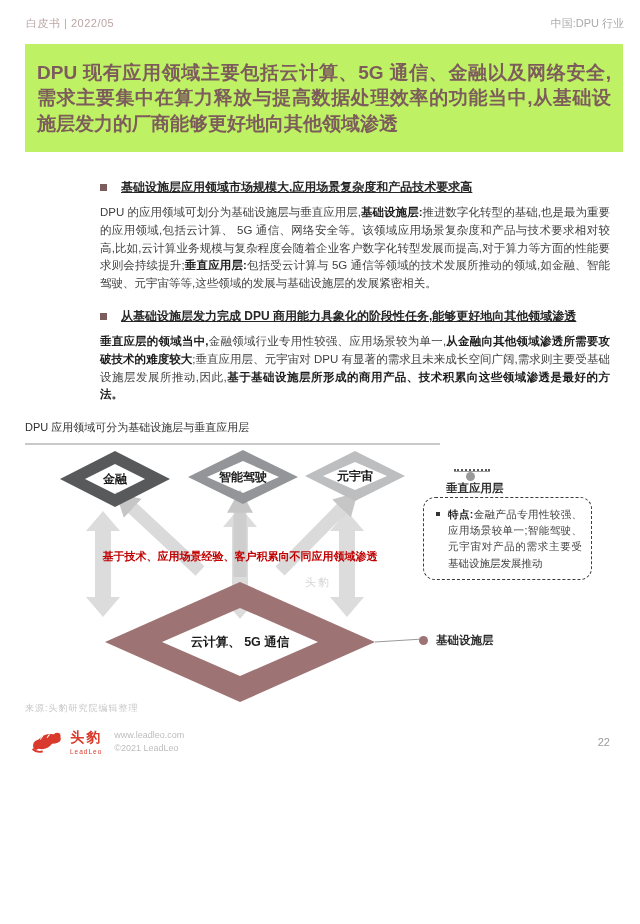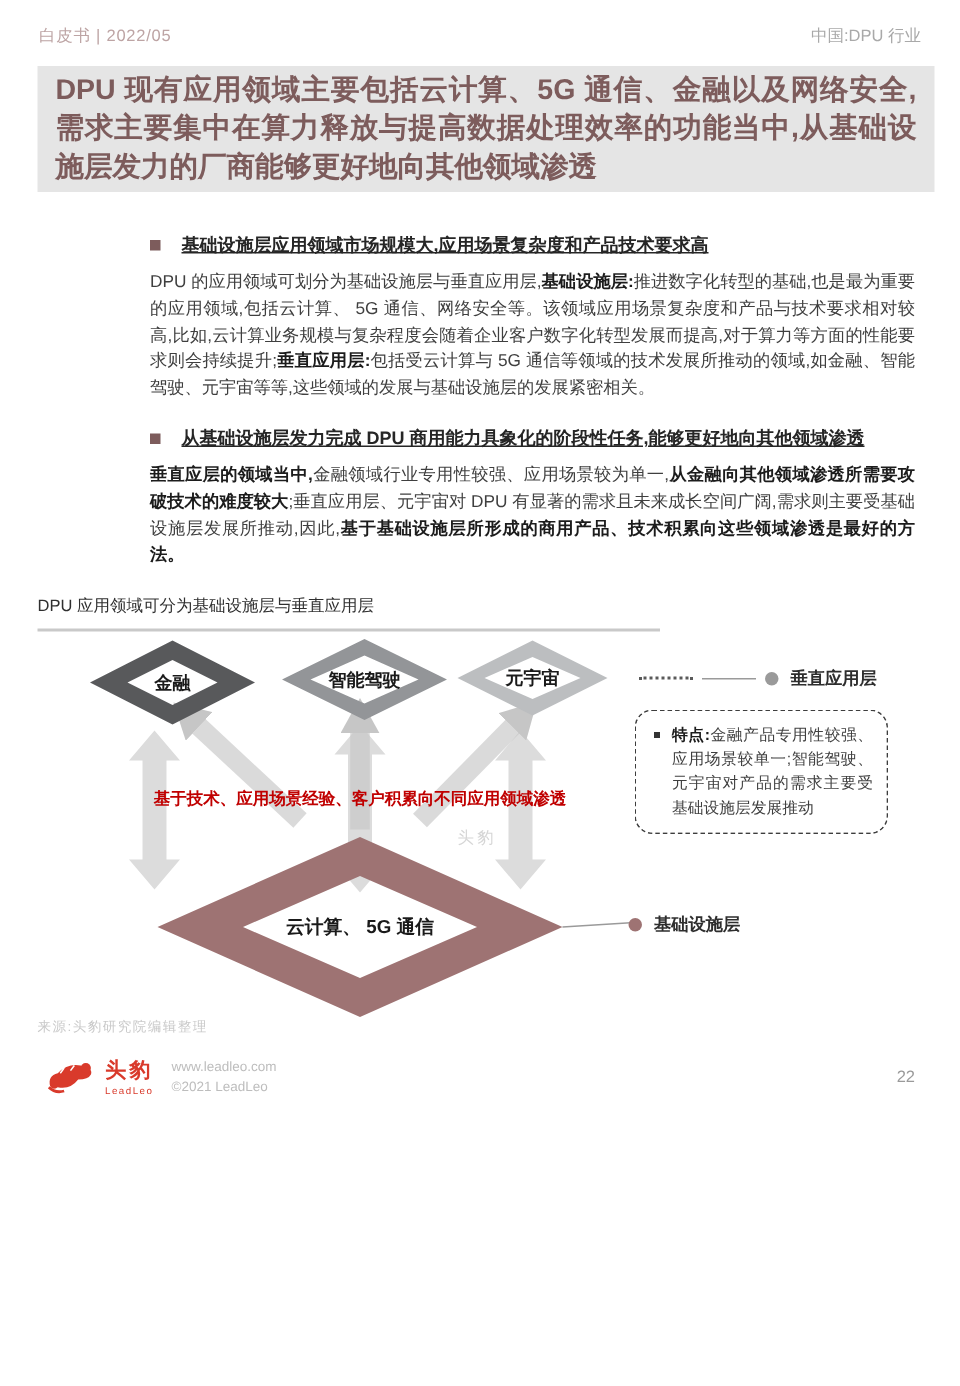--- a/index.html
+++ b/index.html
@@ -1,30 +1,30 @@
 <!DOCTYPE html>
 <html><head>
 <meta charset="utf-8">
 <style>
   * { margin:0; padding:0; box-sizing:border-box; }
   body { background:#888; font-family:"Liberation Sans","DejaVu Sans",sans-serif; }
   .page { position:relative; width:640px; height:924px; background:#ffffff; margin:0 auto; overflow:hidden; }
 
   
-  .hdr { display:flex; justify-content:space-between; padding:16px 26px 0 26px; font-size:11px; }
+  .hdr { display:flex; justify-content:space-between; padding:16px 16px 0 26px; font-size:11px; }
   .hdr-left { color:#bda4a4; letter-spacing:.5px; }
   .hdr-right { color:#a9a9a9; }
 
   
   .sec { display:flex; align-items:center; margin:15px 25px 0 25px; }
   .sec-bar { width:11px; height:24px; background:#7d5c5c; margin-right:14px; }
   .sec-title { font-size:20px; font-weight:bold; color:#7d5c5c; letter-spacing:1px; }
 
   
-  .banner { margin:13px 17px 0 25px; background:#e5e5e5; padding:4px 12px; }
+  .banner { margin:13px 17px 0 25px; background:#bef264; padding:16px 12px; }
   .banner-text { font-size:19px; font-weight:bold; color:#7d5c5c; line-height:1.34; text-align:justify; }
 
   
   .body { margin:26px 30px 0 100px; }
   .bullet-row { display:flex; margin-top:15px; }
   .bullet-sq { flex:0 0 auto; width:7px; height:7px; background:#7d5c5c; margin:6px 14px 0 0; }
   .bullet-txt { font-size:12px; font-weight:bold; color:#262626; line-height:1.5;text-decoration:underline; }
   p.para { font-size:11.5px; color:#3f3f3f; line-height:1.53; text-align:justify; margin-top:8px; }
   p.para .b { font-weight:bold; color:#1c1c1c; }
 
@@ -32,21 +32,21 @@
   .fig-title { margin:16px 0 0 25px; font-size:11px; font-weight:normal; color:#2f2f2f; }
   .fig-rule { margin:8px 0 0 25px; width:415px; height:2px; background:#c9c9c9; }
   .fig { position:relative; margin:4px 0 0 25px; width:590px; height:268px; }
   .fig svg.diagram { position:absolute; left:0; top:0; }
 
   .arrow-text { position:absolute; left:20px; top:100px; width:390px; text-align:center;
                 font-size:11px; font-weight:bold; color:#c00000; white-space:nowrap; }
   .watermark { position:absolute; left:280px; top:126px; font-size:11px; color:#d6d6d6; letter-spacing:2px; }
 
   .legend { position:absolute; display:flex; align-items:center; }
-  .legend-top { left:401px; top:20px; }
+  .legend-top { left:421px; top:20px;flex-direction:column; }
   .legend-bottom { left:394px; top:184px; }
   .leader-dots { width:36px; border-bottom:2.5px dotted #5a5a5a; height:2px; margin-right:6px; }
   .leader-line { width:36px; height:1px; background:#9a9a9a; margin-right:6px; }
   .legend-dot { width:9px; height:9px; border-radius:50%; margin-right:8px; }
   .legend-dot.gray { background:#9a9a9a; }
   .legend-dot.brick { background:#9e7373; }
   .legend-label { font-size:11.5px; font-weight:bold; color:#2e2e2e; }
 
   .callout { position:absolute; left:398px; width:169px; border:1.5px dashed #3d3d3d; border-radius:12px;
              background:#fff; padding:8px 9px 8px 8px; display:flex; }

